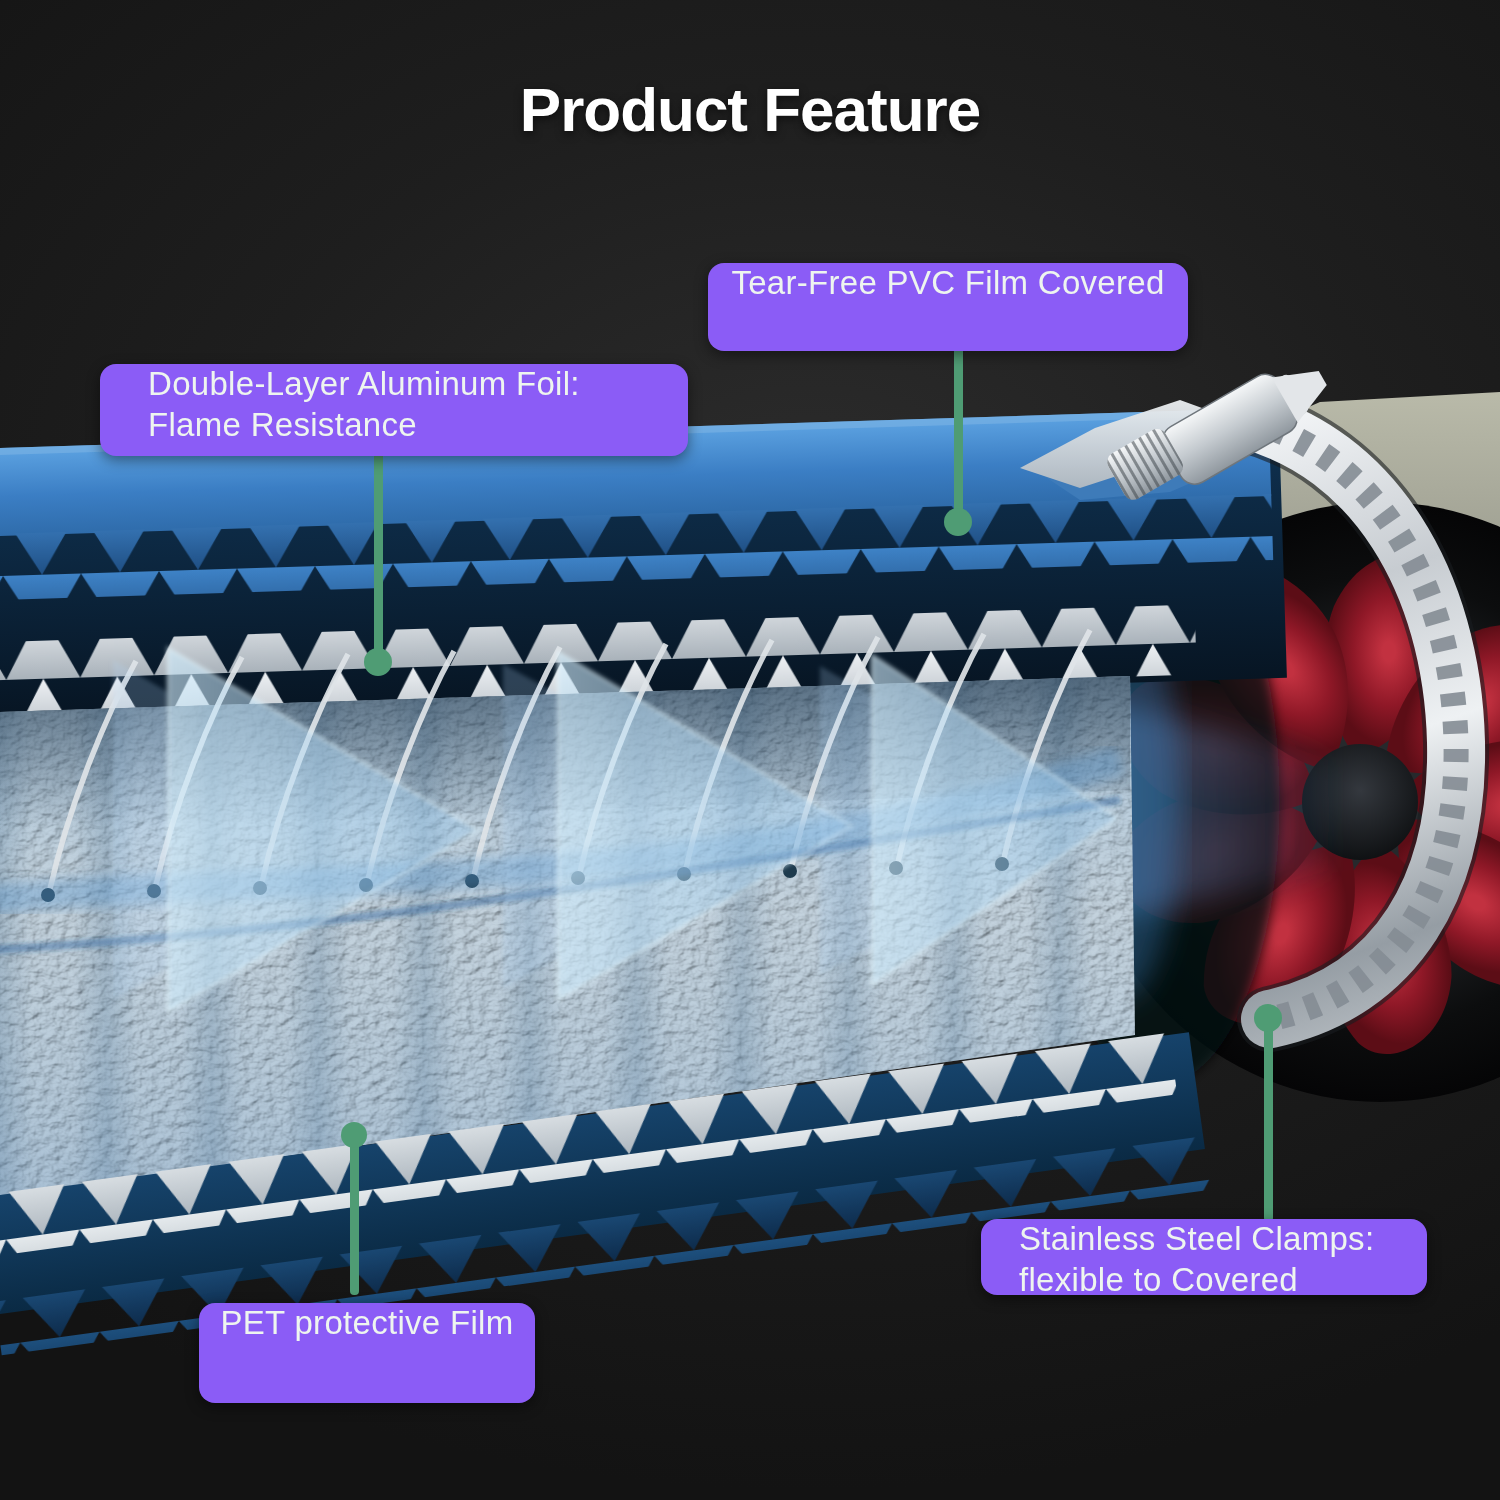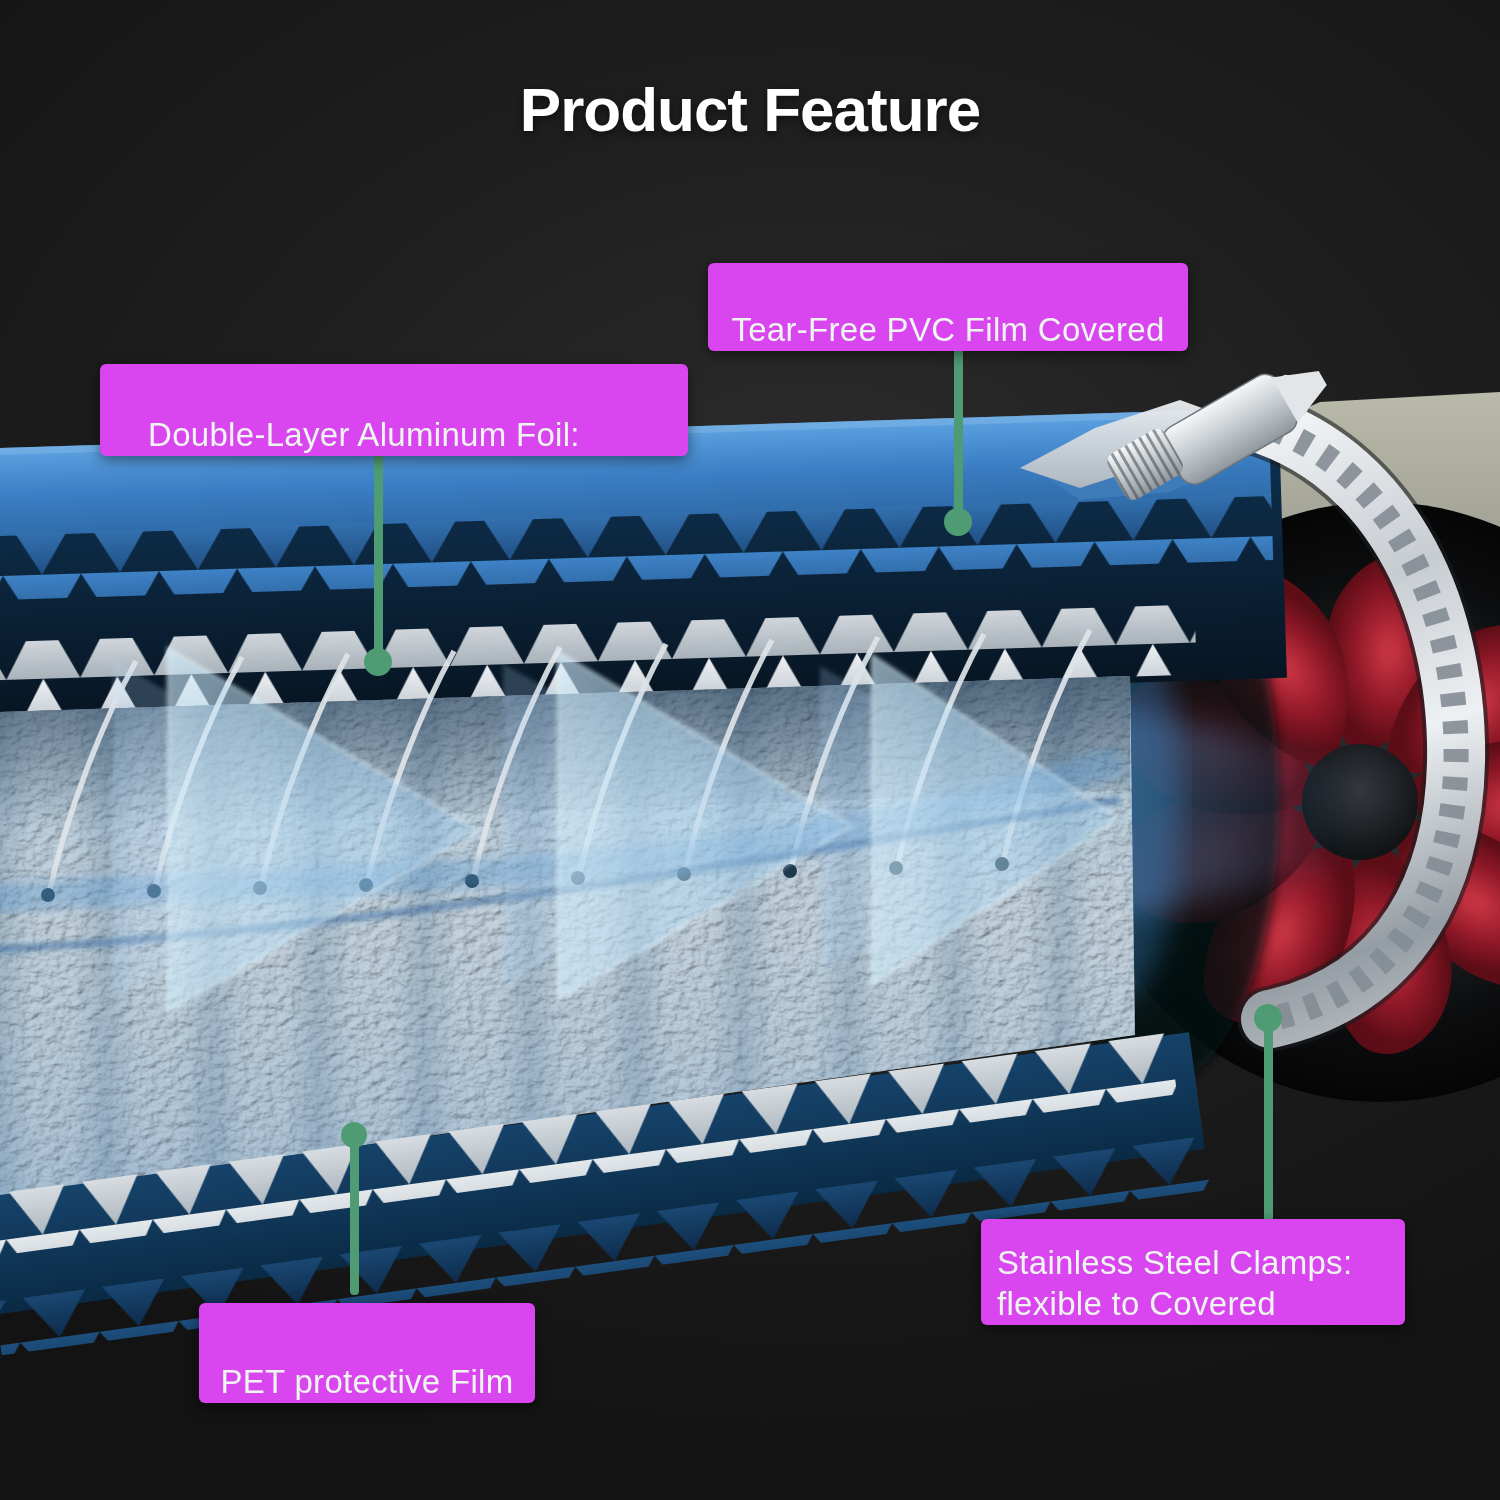--- a/index.html
+++ b/index.html
@@ -13,30 +13,30 @@
   .stage{position:absolute;inset:0;}
   svg.illus{position:absolute;left:0;top:0;}
   h1.title{
     position:absolute;top:74px;left:0;width:100%;margin:0;
     text-align:center;color:#ffffff;
     font-family:"Liberation Sans", sans-serif;
     font-size:62px;font-weight:800;letter-spacing:-1px;
     text-shadow:0 3px 8px rgba(0,0,0,.55);
   }
   .badge{
-    position:absolute;background:#d946ef;color:#eef5ef;
-    border-radius:6px;font-size:33px;line-height:1.24;font-weight:500;
-    display:flex;flex-direction:column;justify-content:flex-end;
+    position:absolute;background:#8b5cf6;color:#eef5ef;
+    border-radius:16px;font-size:33px;line-height:1.24;font-weight:500;
+    display:flex;flex-direction:column;justify-content:flex-start;
     box-shadow:0 4px 14px rgba(0,0,0,.45);
     letter-spacing:.3px;
   }
   .badge .bline{display:block;}
   #badge-pvc {left:708px;top:263px;width:480px;height:88px;align-items:center;}
   #badge-foil{left:100px;top:364px;width:540px;height:92px;padding-left:48px;}
-  #badge-clamp{left:981px;top:1219px;width:408px;height:106px;padding-left:16px;}
+  #badge-clamp{left:981px;top:1219px;width:408px;height:76px;padding-left:38px;}
   #badge-pet {left:199px;top:1291px;width:336px;height:100px;align-items:center;margin-top:12px;}
   .cline{position:absolute;width:9px;background:#4f9c74;border-radius:4px;}
   #line-pvc {left:954px;top:347px;height:178px;}
   #line-foil{left:374px;top:452px;height:212px;}
   #line-clamp{left:1264px;top:1016px;height:206px;}
   #line-pet {left:350px;top:1133px;height:162px;}
   .cdot{position:absolute;width:28px;height:28px;border-radius:50%;background:#4f9c74;}
   #dot-pvc {left:944px;top:508px;}
   #dot-foil{left:364px;top:648px;}
   #dot-clamp{left:1254px;top:1004px;}
@@ -294,20 +294,21 @@
   <div class="cdot" id="dot-pvc"></div>
   <div class="cdot" id="dot-foil"></div>
   <div class="cdot" id="dot-clamp"></div>
   <div class="cdot" id="dot-pet"></div>
 
   <div class="badge" id="badge-pvc">
     <span class="bline">Tear-Free PVC Film Covered</span>
   </div>
   <div class="badge" id="badge-foil">
     <span class="bline">Double-Layer Aluminum Foil:</span>
+    <span class="bline">Flame Resistance</span>
   </div>
   <div class="badge" id="badge-clamp">
     <span class="bline">Stainless Steel Clamps:</span>
     <span class="bline">flexible to Covered</span>
   </div>
   <div class="badge" id="badge-pet">
     <span class="bline">PET protective Film</span>
   </div>
 
 </div>

